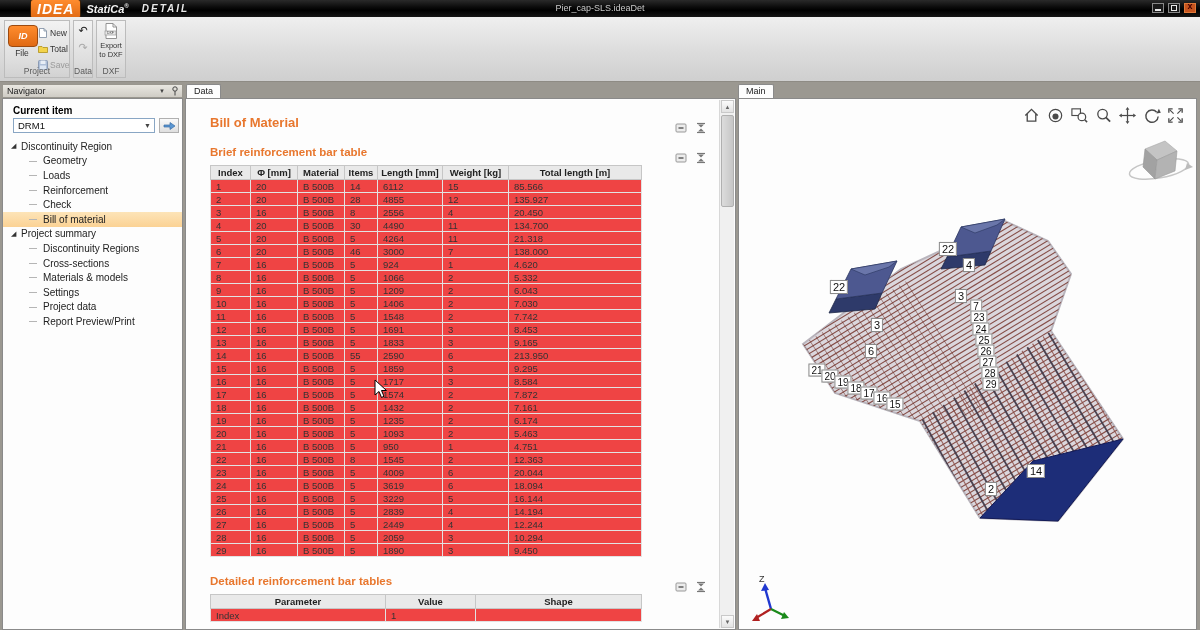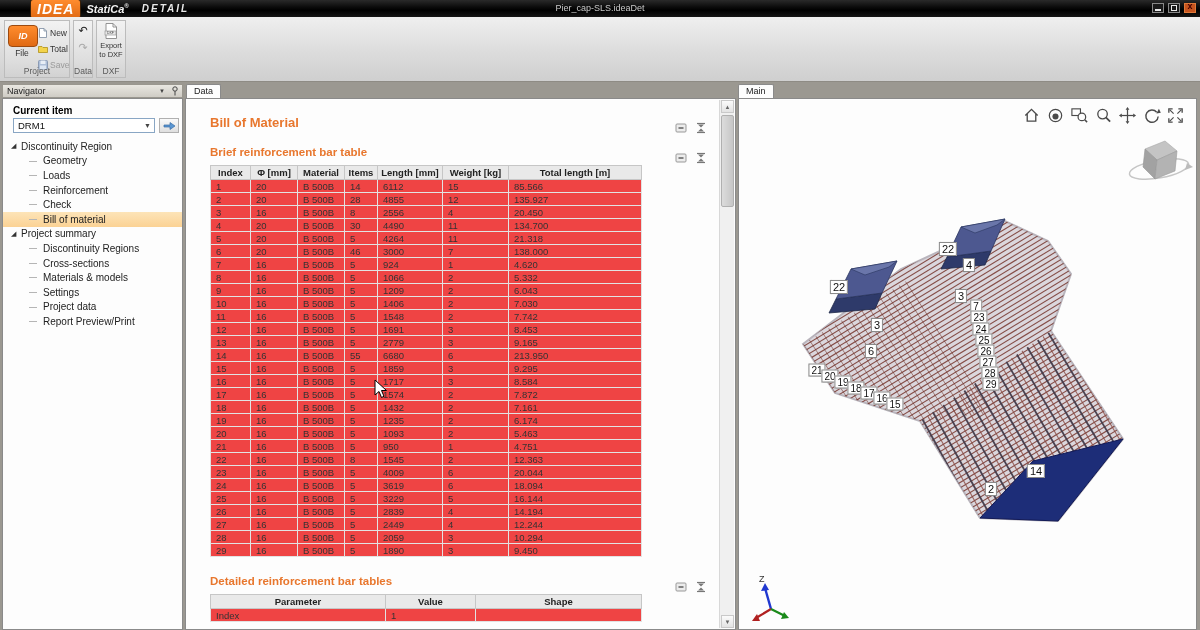--- a/index.html
+++ b/index.html
@@ -338,30 +338,30 @@
               <td>5</td>
               <td>1691</td>
               <td>3</td>
               <td>8.453</td>
             </tr>
             <tr>
               <td>13</td>
               <td>16</td>
               <td>B 500B</td>
               <td>5</td>
-              <td>2779</td>
+              <td>1833</td>
               <td>3</td>
               <td>9.165</td>
             </tr>
             <tr>
               <td>14</td>
               <td>16</td>
               <td>B 500B</td>
               <td>55</td>
-              <td>6680</td>
+              <td>2590</td>
               <td>6</td>
               <td>213.950</td>
             </tr>
             <tr>
               <td>15</td>
               <td>16</td>
               <td>B 500B</td>
               <td>5</td>
               <td>1859</td>
               <td>3</td>

